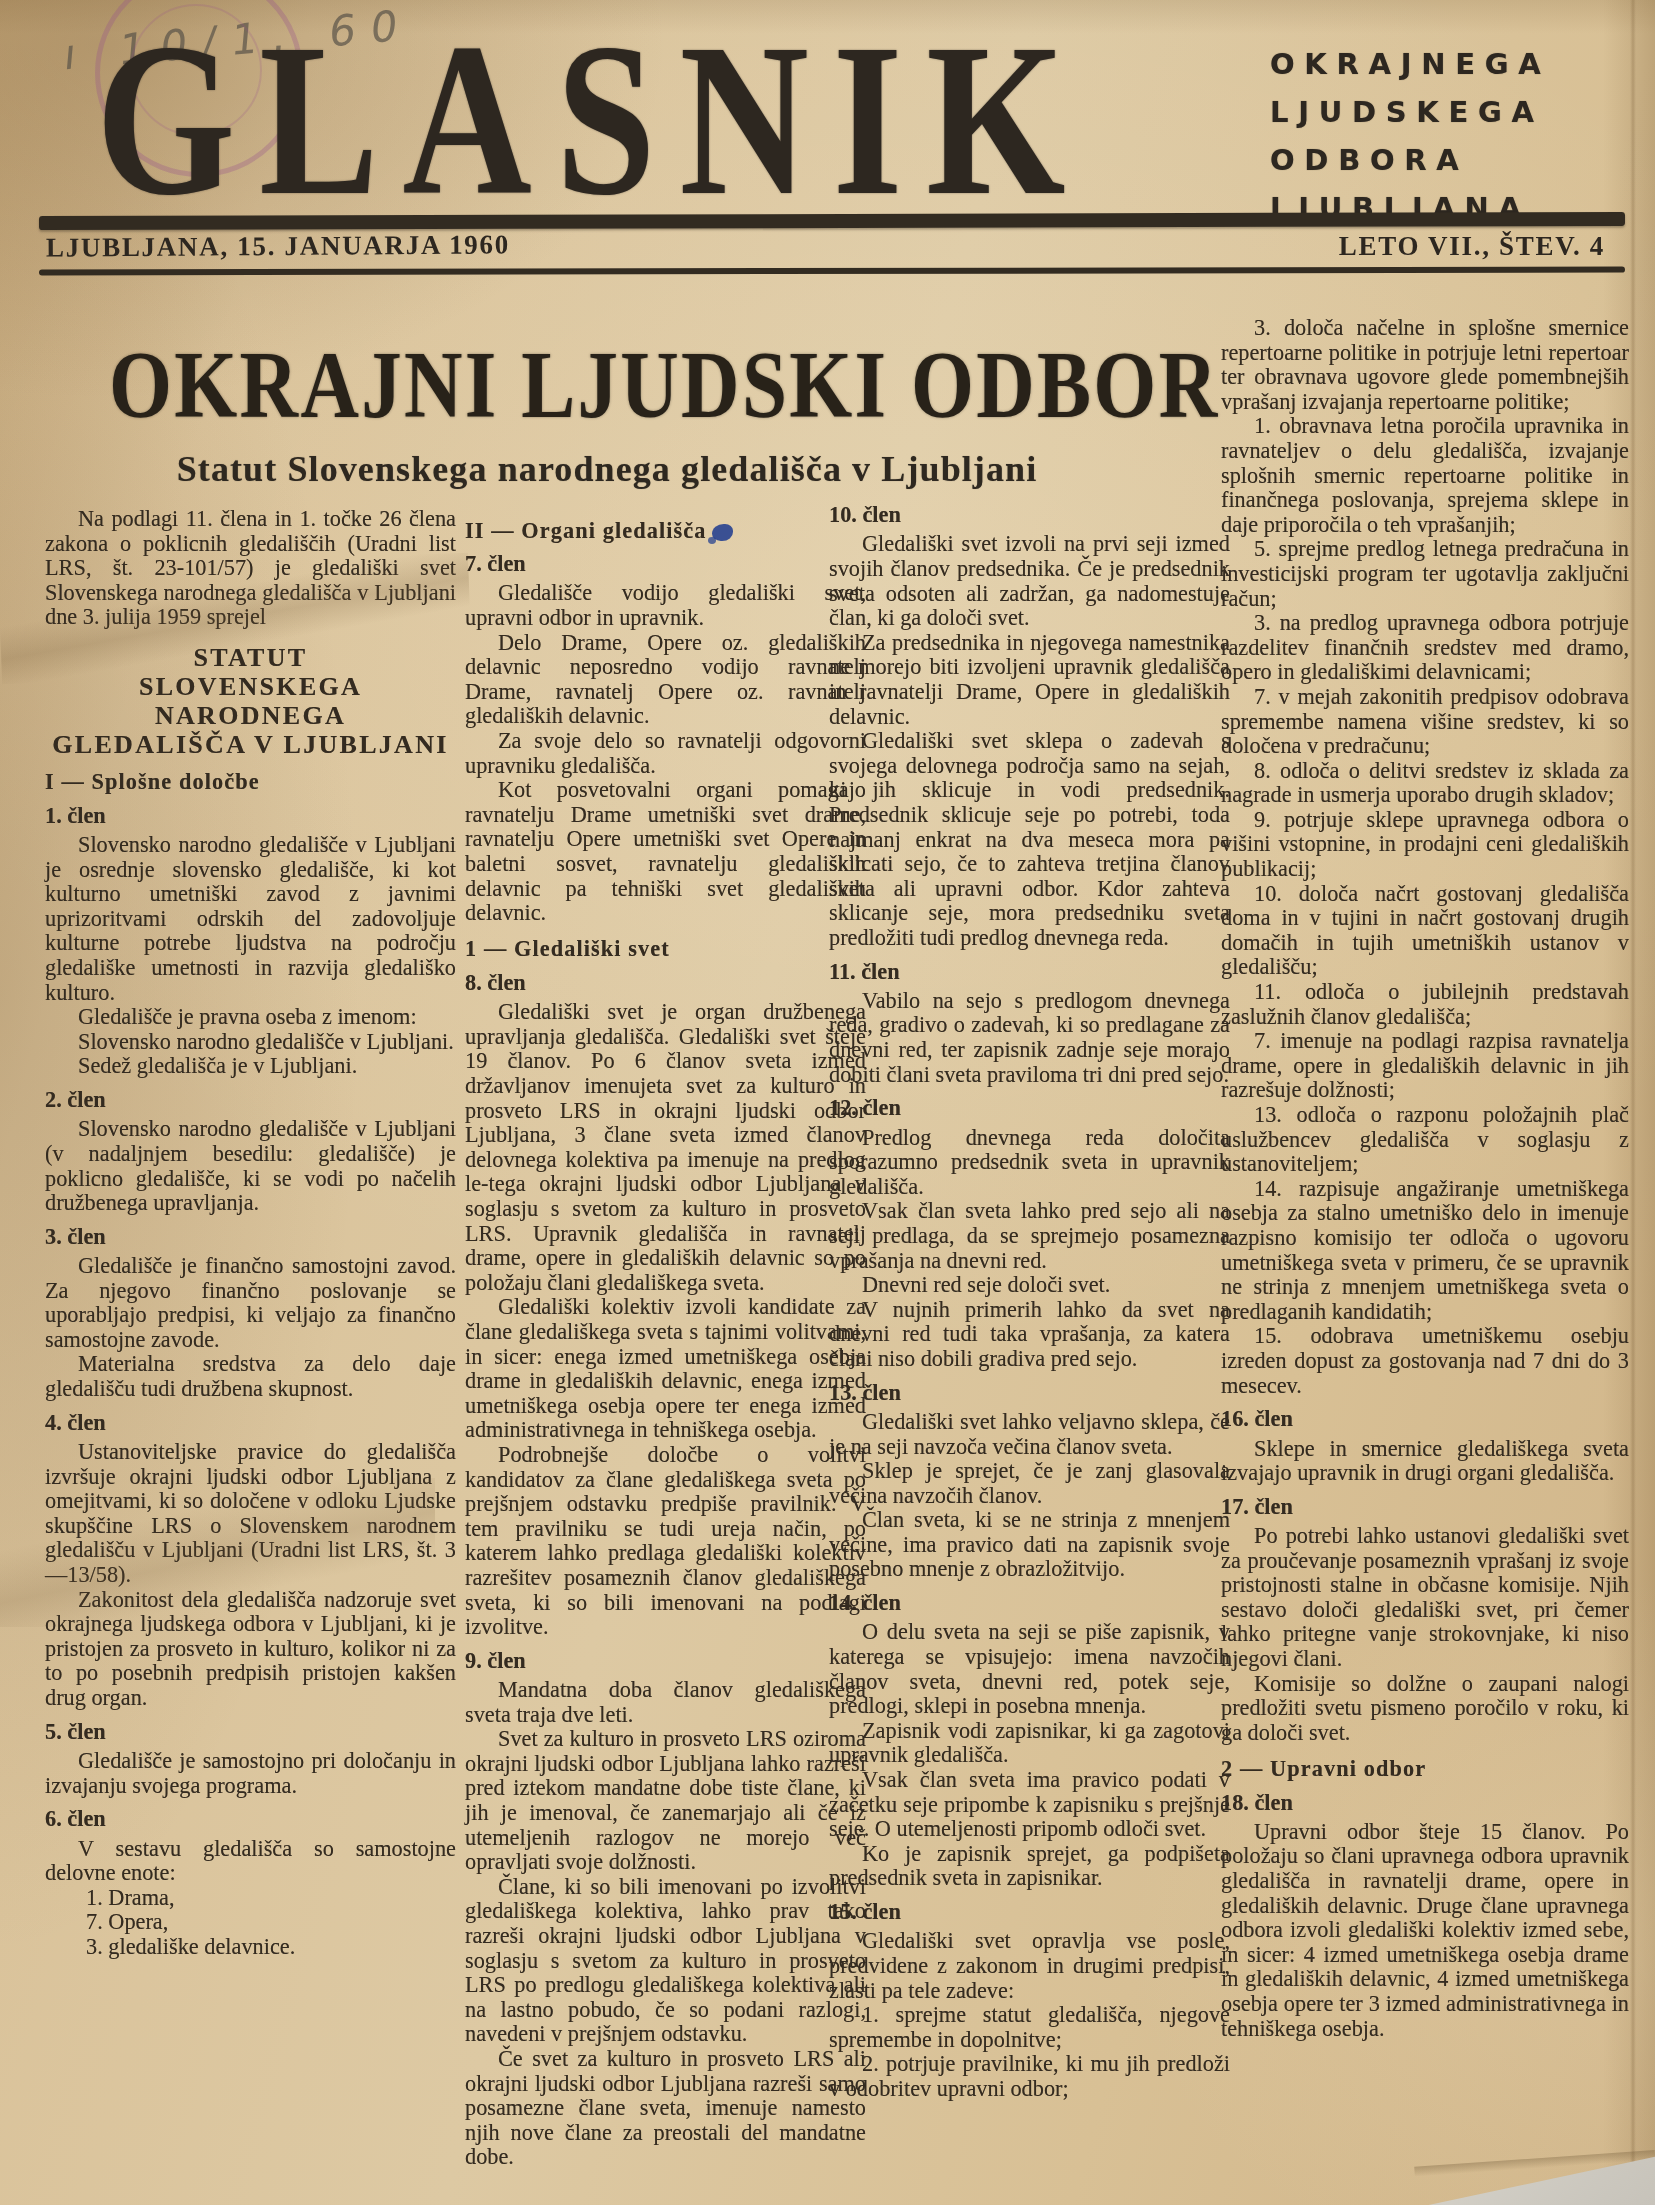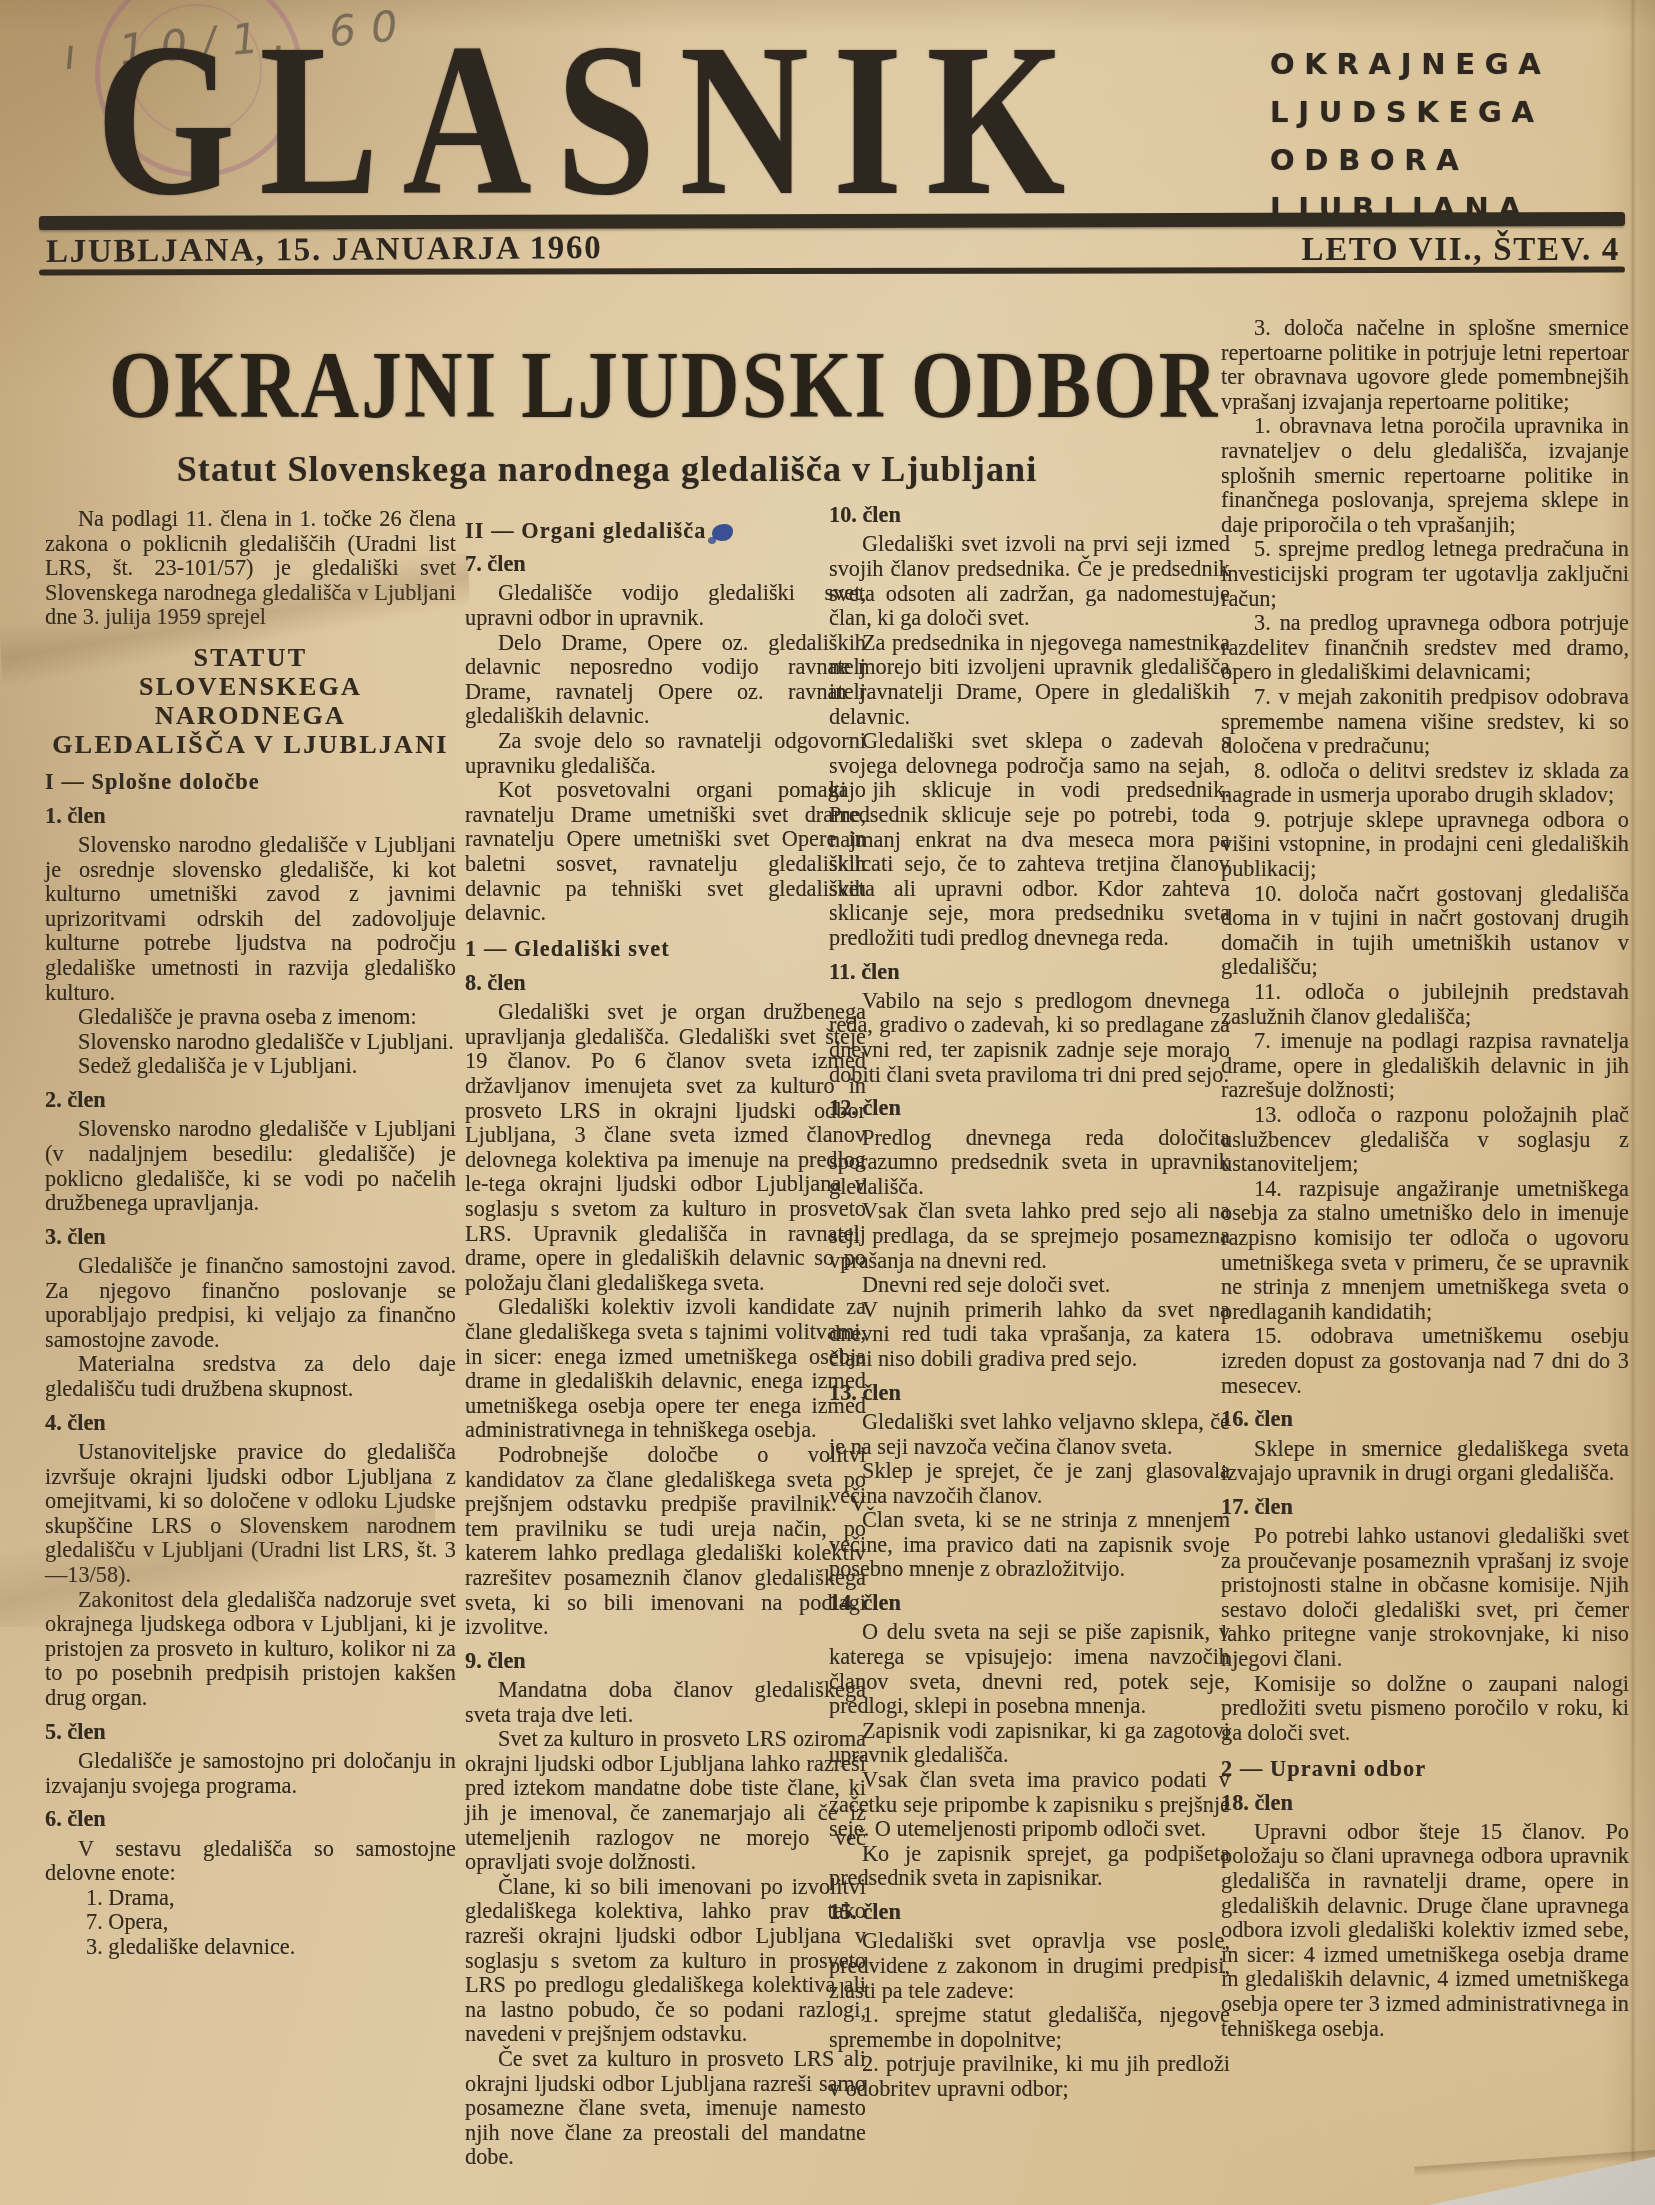--- a/index.html
+++ b/index.html
@@ -49,22 +49,22 @@
   .issuer{
     position:absolute;left:1270px;top:40px;width:321px;
     font-family:"DejaVu Sans", sans-serif;font-weight:bold;
     font-size:29px;letter-spacing:9.7px;line-height:48px;
     color:#2d2720;text-shadow:0 0 1.1px rgba(45,39,32,.5);
   }
   .rule{position:absolute;left:39px;right:30px;background:#322b21;border-radius:3.4px;}
   .rule-thick{top:214px;height:13.7px;box-shadow:0 1.7px 2.3px rgba(60,50,35,.4);transform:rotate(-.15deg);}
   .rule-thin{top:268px;height:6.3px;transform:rotate(-.1deg);}
   .dateline{
-    position:absolute;top:231px;left:46px;right:35px;height:34px;
-    font-weight:bold;font-size:33px;letter-spacing:1.7px;color:#2d2720;
+    position:absolute;top:231px;left:46px;right:50px;height:34px;
+    font-weight:bold;font-size:27px;letter-spacing:1.7px;color:#2d2720;
   }
   .dateline .dl-left{position:absolute;left:0;top:0;transform:rotate(-.4deg);}
   .dateline .dl-right{position:absolute;right:0;top:0;}
   
   .headline{
     position:absolute;left:109px;top:331px;width:1008px;
     text-align:center;font-weight:bold;font-size:81px;letter-spacing:2.3px;
     transform:scaleY(1.18);transform-origin:top center;
     color:#282219;white-space:nowrap;
     text-shadow:0 0 2.3px rgba(40,34,25,.45);

